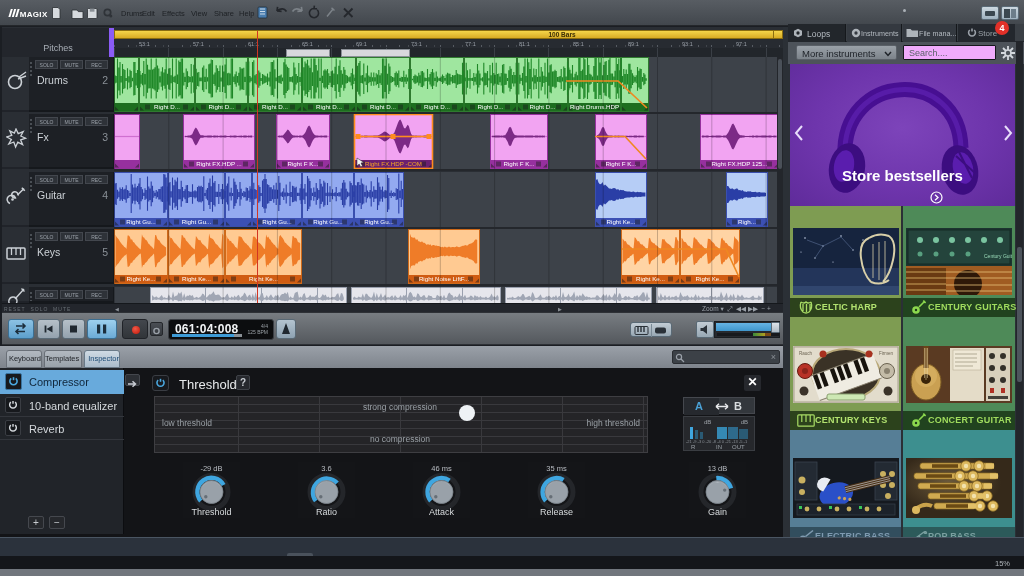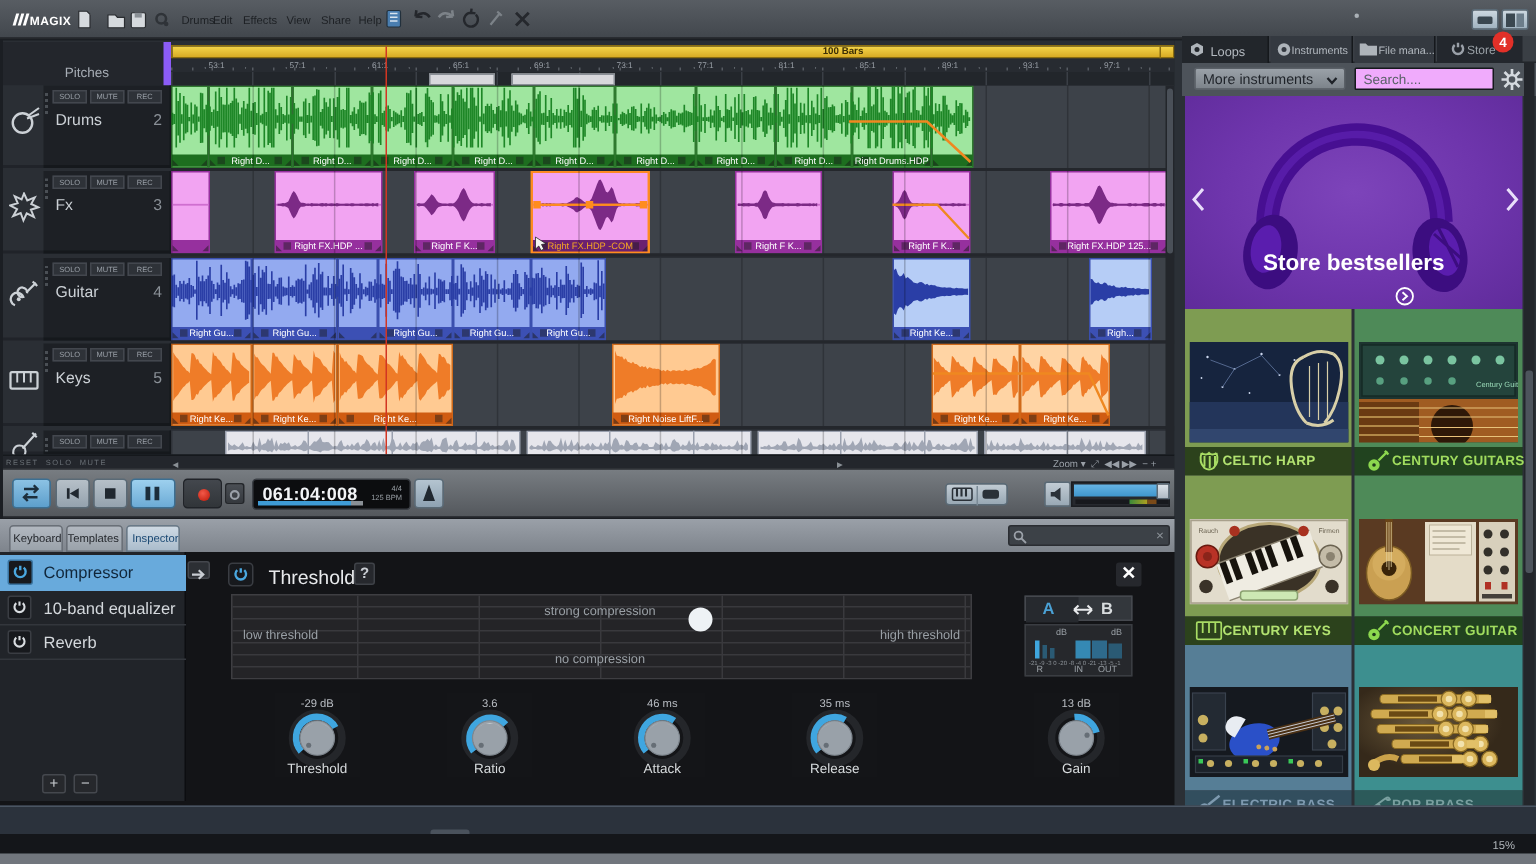--- a/index.html
+++ b/index.html
@@ -1094,21 +1094,21 @@
     <circle cx="87" cy="48" r="5.2" fill="#dcb85e" stroke="#8a6a22" stroke-width="0.8"></circle>
     <circle cx="87" cy="48" r="2.2" fill="#f2e2ae"></circle>
     <rect x="62" y="45.4" width="8" height="5.2" fill="#e2c068"></rect>
     <path d="M8 52 q10 -8 18 -4" stroke="#caa24a" stroke-width="4" fill="none"></path>
 <circle cx="10" cy="52" r="4" fill="#dcb85e"></circle>
 </svg>
 <div class="abs" style="left:903px;top:527px;width:112px;height:19px;background:#2c5a5a">
 <svg class="abs" style="left:8px;top:2px" width="17" height="15" viewBox="0 0 17 15">
       <path d="M2 11 L13 3 M13 3 q2 -1 2.5 1 q-2 1 -2.5 -1 M5 9 l1.5 2 M8 7 l1.5 2" stroke="#7aa0a0" stroke-width="1.4" fill="none"></path>
     </svg>
-<div class="abs" style="left:25px;top:4px;font-size:9px;font-weight:bold;color:#7aa0a0;letter-spacing:0.2px;white-space:nowrap">POP BRASS</div>
+<div class="abs" style="left:25px;top:4px;font-size:9px;font-weight:bold;color:#7aa0a0;letter-spacing:0.2px;white-space:nowrap">POP BASS</div>
   </div>
 <div class="abs" style="left:1016px;top:42px;width:7px;height:495px;background:#23262b">
     <div class="abs" style="left:1px;top:205px;width:5px;height:135px;background:#4d545c;border-radius:2px"></div>
   </div>
 <div class="abs" style="left:0;top:537px;width:1024px;height:19px;background:#2b323c;border-top:1px solid #4a5562">
 <div class="abs" style="left:287px;top:15px;width:26px;height:4px;background:#4a525c;border-radius:2px 2px 0 0"></div>
 </div>
 <div class="abs" style="left:0;top:556px;width:1024px;height:13px;background:#14161a">
 <div class="abs" style="right:14px;top:3px;font-size:7.5px;color:#b0b5ba">15%</div>
 </div>

